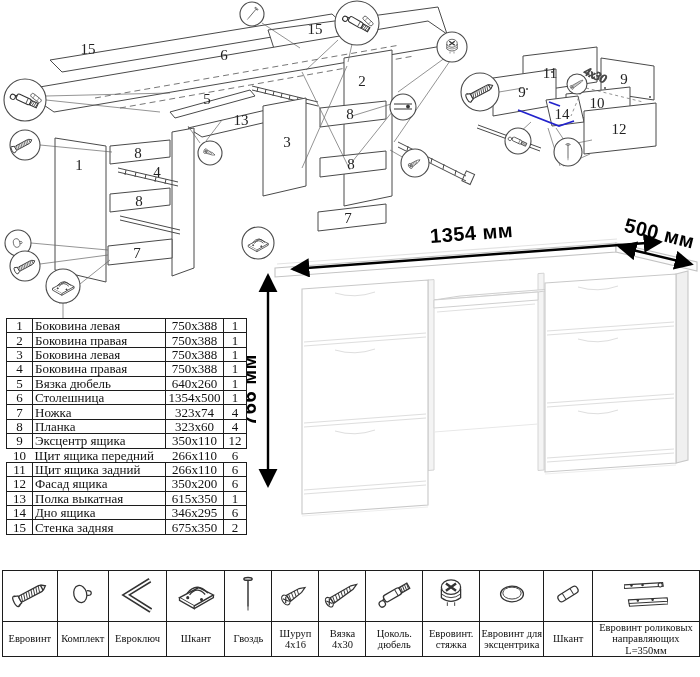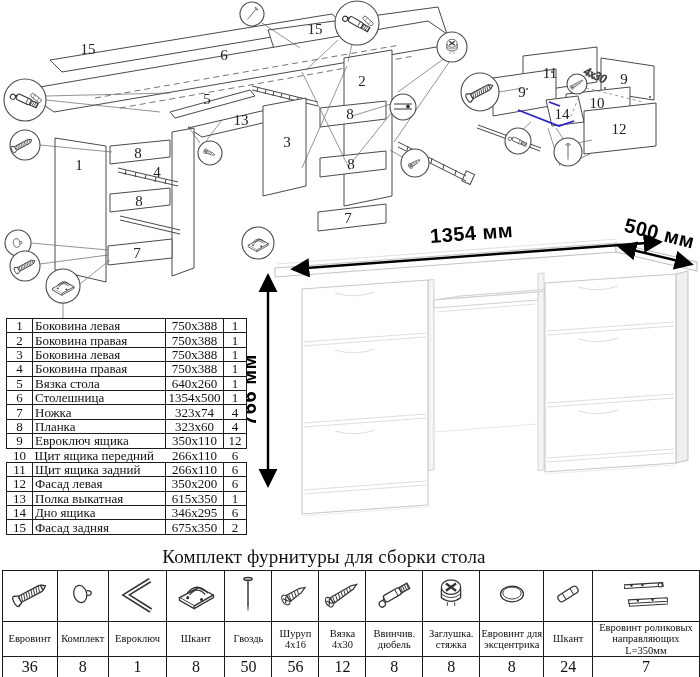--- a/index.html
+++ b/index.html
@@ -447,21 +447,21 @@
           <td class="c-qty">1</td>
         </tr>
         <tr>
           <td class="c-num">4</td>
           <td class="c-name">Боковина правая</td>
           <td class="c-size">750x388</td>
           <td class="c-qty">1</td>
         </tr>
         <tr>
           <td class="c-num">5</td>
-          <td class="c-name">Вязка стола</td>
+          <td class="c-name">Вязка дюбель</td>
           <td class="c-size">640x260</td>
           <td class="c-qty">1</td>
         </tr>
         <tr>
           <td class="c-num">6</td>
           <td class="c-name">Столешница</td>
           <td class="c-size">1354x500</td>
           <td class="c-qty">1</td>
         </tr>
         <tr>
@@ -471,64 +471,63 @@
           <td class="c-qty">4</td>
         </tr>
         <tr>
           <td class="c-num">8</td>
           <td class="c-name">Планка</td>
           <td class="c-size">323x60</td>
           <td class="c-qty">4</td>
         </tr>
         <tr>
           <td class="c-num">9</td>
-          <td class="c-name">Евроключ ящика</td>
+          <td class="c-name">Эксцентр ящика</td>
           <td class="c-size">350x110</td>
           <td class="c-qty">12</td>
         </tr>
         <tr class="open">
           <td class="c-num">10</td>
           <td class="c-name">Щит ящика передний</td>
           <td class="c-size">266x110</td>
           <td class="c-qty">6</td>
         </tr>
         <tr>
           <td class="c-num">11</td>
           <td class="c-name">Щит ящика задний</td>
           <td class="c-size">266x110</td>
           <td class="c-qty">6</td>
         </tr>
         <tr>
           <td class="c-num">12</td>
-          <td class="c-name">Фасад левая</td>
+          <td class="c-name">Фасад ящика</td>
           <td class="c-size">350x200</td>
           <td class="c-qty">6</td>
         </tr>
         <tr>
           <td class="c-num">13</td>
           <td class="c-name">Полка выкатная</td>
           <td class="c-size">615x350</td>
           <td class="c-qty">1</td>
         </tr>
         <tr>
           <td class="c-num">14</td>
           <td class="c-name">Дно ящика</td>
           <td class="c-size">346x295</td>
           <td class="c-qty">6</td>
         </tr>
         <tr>
           <td class="c-num">15</td>
-          <td class="c-name">Фасад задняя</td>
+          <td class="c-name">Стенка задняя</td>
           <td class="c-size">675x350</td>
           <td class="c-qty">2</td>
         </tr>
       </tbody>
 </table>
 
-<div id="hw-heading">Комплект фурнитуры для сборки стола</div>
 
 <table id="hw-table">
   <tbody>
     <tr class="r-icon" id="hw-icons">
           <td style="width: 55px;"><svg width="44" height="44" viewBox="0 0 48 48">
               <use href="#sym-euroscrew"></use>
             </svg></td>
           <td style="width: 50px;"><svg width="44" height="44" viewBox="0 0 48 48">
               <use href="#sym-cap"></use>
             </svg></td>
@@ -564,36 +563,22 @@
             </svg></td>
         </tr>
     <tr class="r-label" id="hw-labels">
           <td>Евровинт</td>
           <td>Комплект</td>
           <td>Евроключ</td>
           <td>Шкант</td>
           <td>Гвоздь</td>
           <td>Шуруп 4х16</td>
           <td>Вязка 4х30</td>
-          <td>Ввинчив. дюбель</td>
-          <td>Заглушка. стяжка</td>
+          <td>Цоколь. дюбель</td>
+          <td>Евровинт. стяжка</td>
           <td>Евровинт для эксцентрика</td>
           <td>Шкант</td>
           <td>Евровинт роликовых направляющих L=350мм</td>
         </tr>
-    <tr class="r-qty" id="hw-qty">
-          <td>36</td>
-          <td>8</td>
-          <td>1</td>
-          <td>8</td>
-          <td>50</td>
-          <td>56</td>
-          <td>12</td>
-          <td>8</td>
-          <td>8</td>
-          <td>8</td>
-          <td>24</td>
-          <td>7</td>
-        </tr>
   </tbody>
 </table>
 
 </div>
 
 </body></html>

